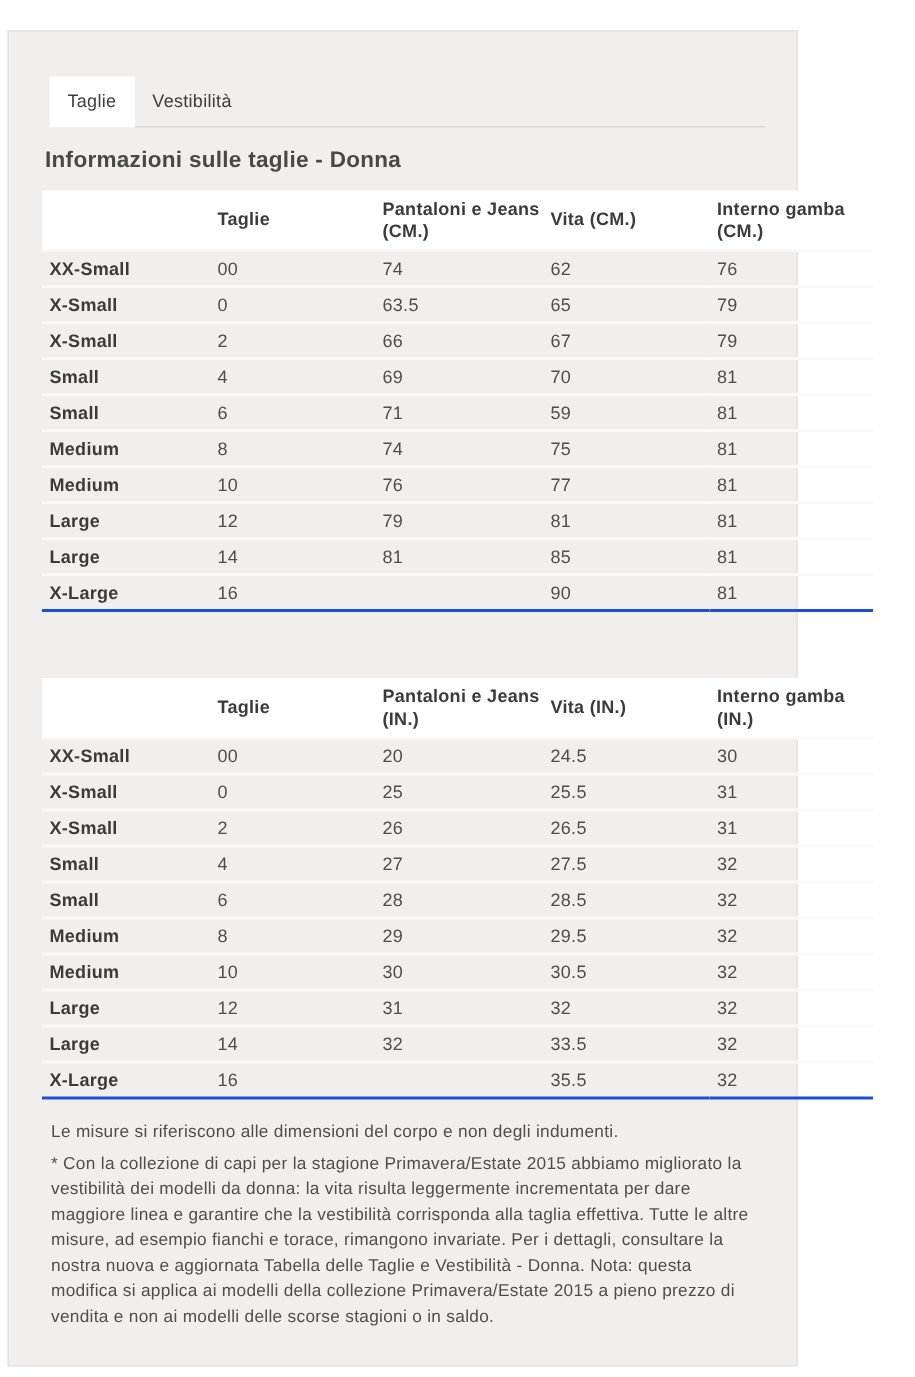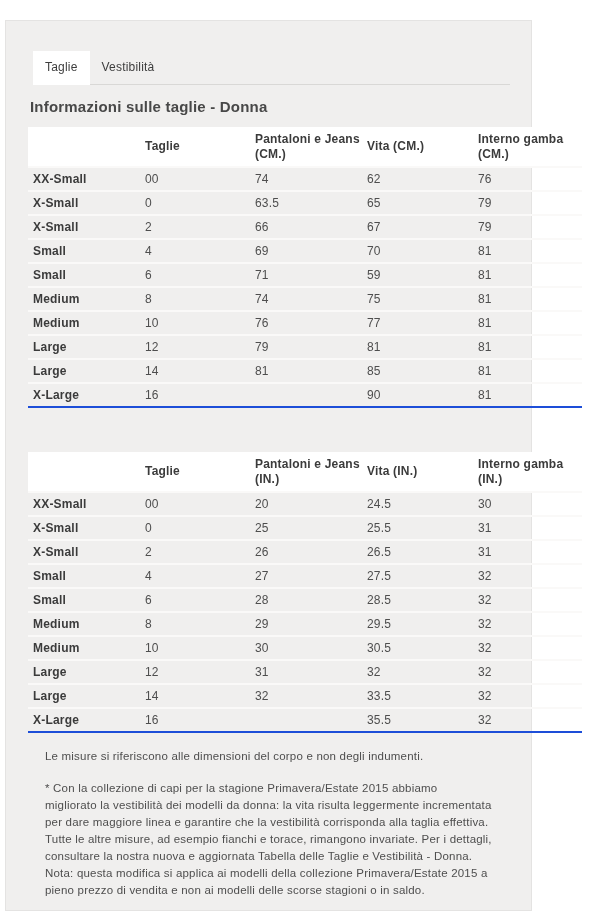--- a/index.html
+++ b/index.html
@@ -93,21 +93,21 @@
     border-bottom: 2px solid #1d4ed8;
   }
   
   .footnote {
     margin: 14px 24px 0 24px;
     font-size: 11.5px;
     line-height: 17px;
     color: #4e4e4e;
     letter-spacing: 0.2px;
   }
-  .footnote p { margin: 15px; }
+  .footnote p { margin: 4px; }
 </style>
 </head>
 <body>
 
 <div class="panel">
 
   <div class="tabs">
     <div class="tab active">Taglie</div>
     <div class="tab">Vestibilità</div>
   </div>

